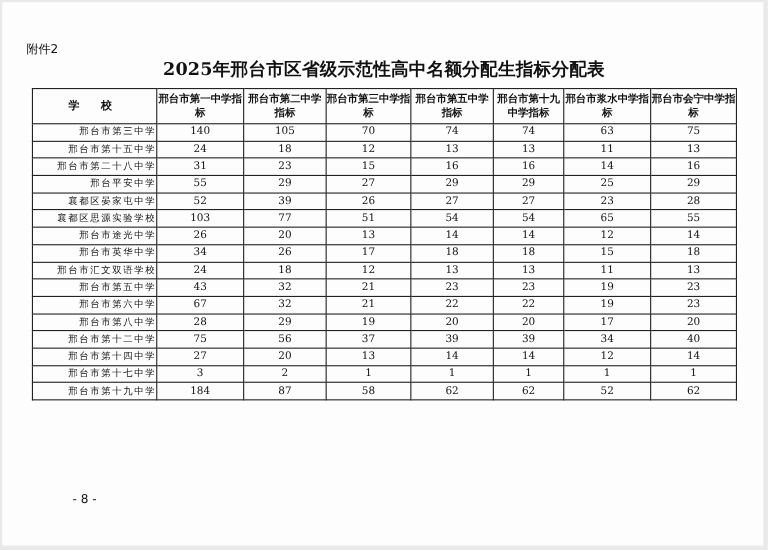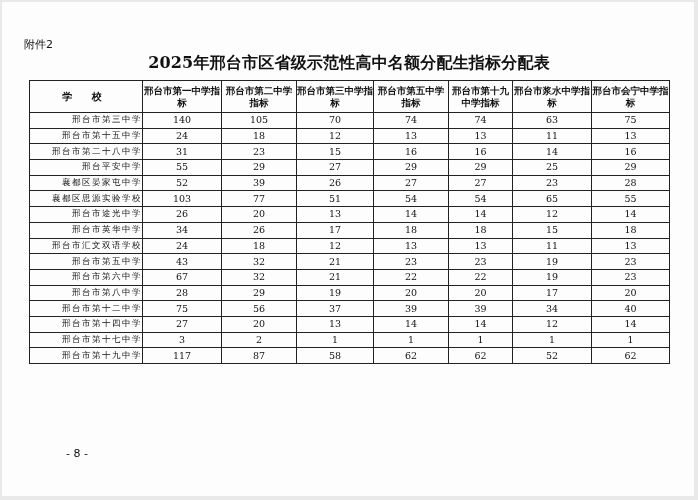--- a/index.html
+++ b/index.html
@@ -214,21 +214,21 @@
         <td>3</td>
         <td>2</td>
         <td>1</td>
         <td>1</td>
         <td>1</td>
         <td>1</td>
         <td>1</td>
       </tr>
       <tr>
         <td class="school">邢台市第十九中学</td>
-        <td>117</td>
+        <td>184</td>
         <td>87</td>
         <td>58</td>
         <td>62</td>
         <td>62</td>
         <td>52</td>
         <td>62</td>
       </tr>
     </tbody>
 </table>
 

